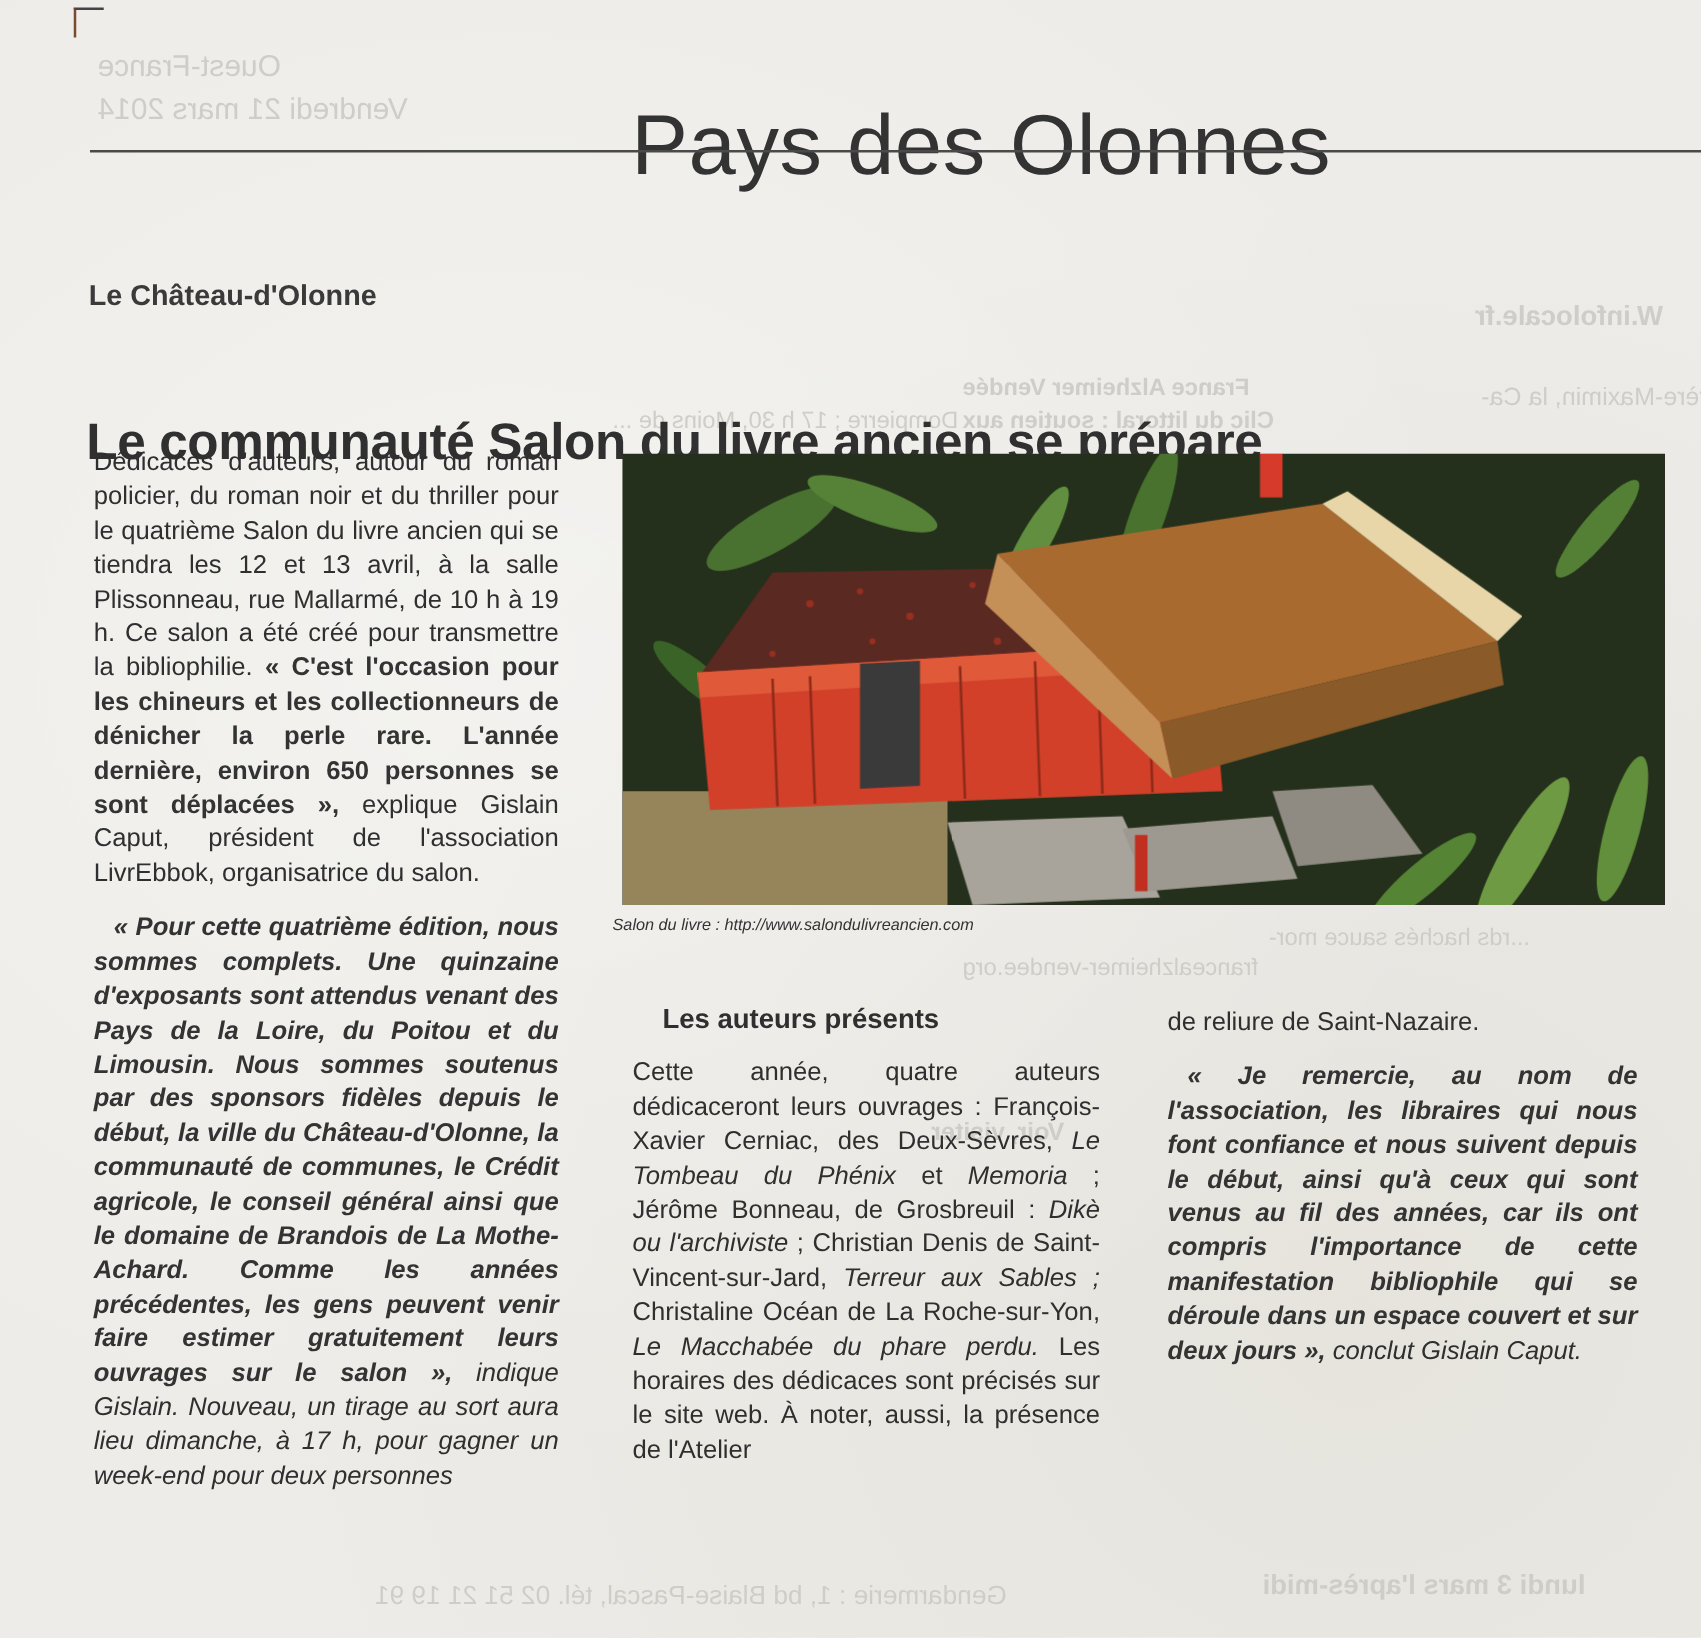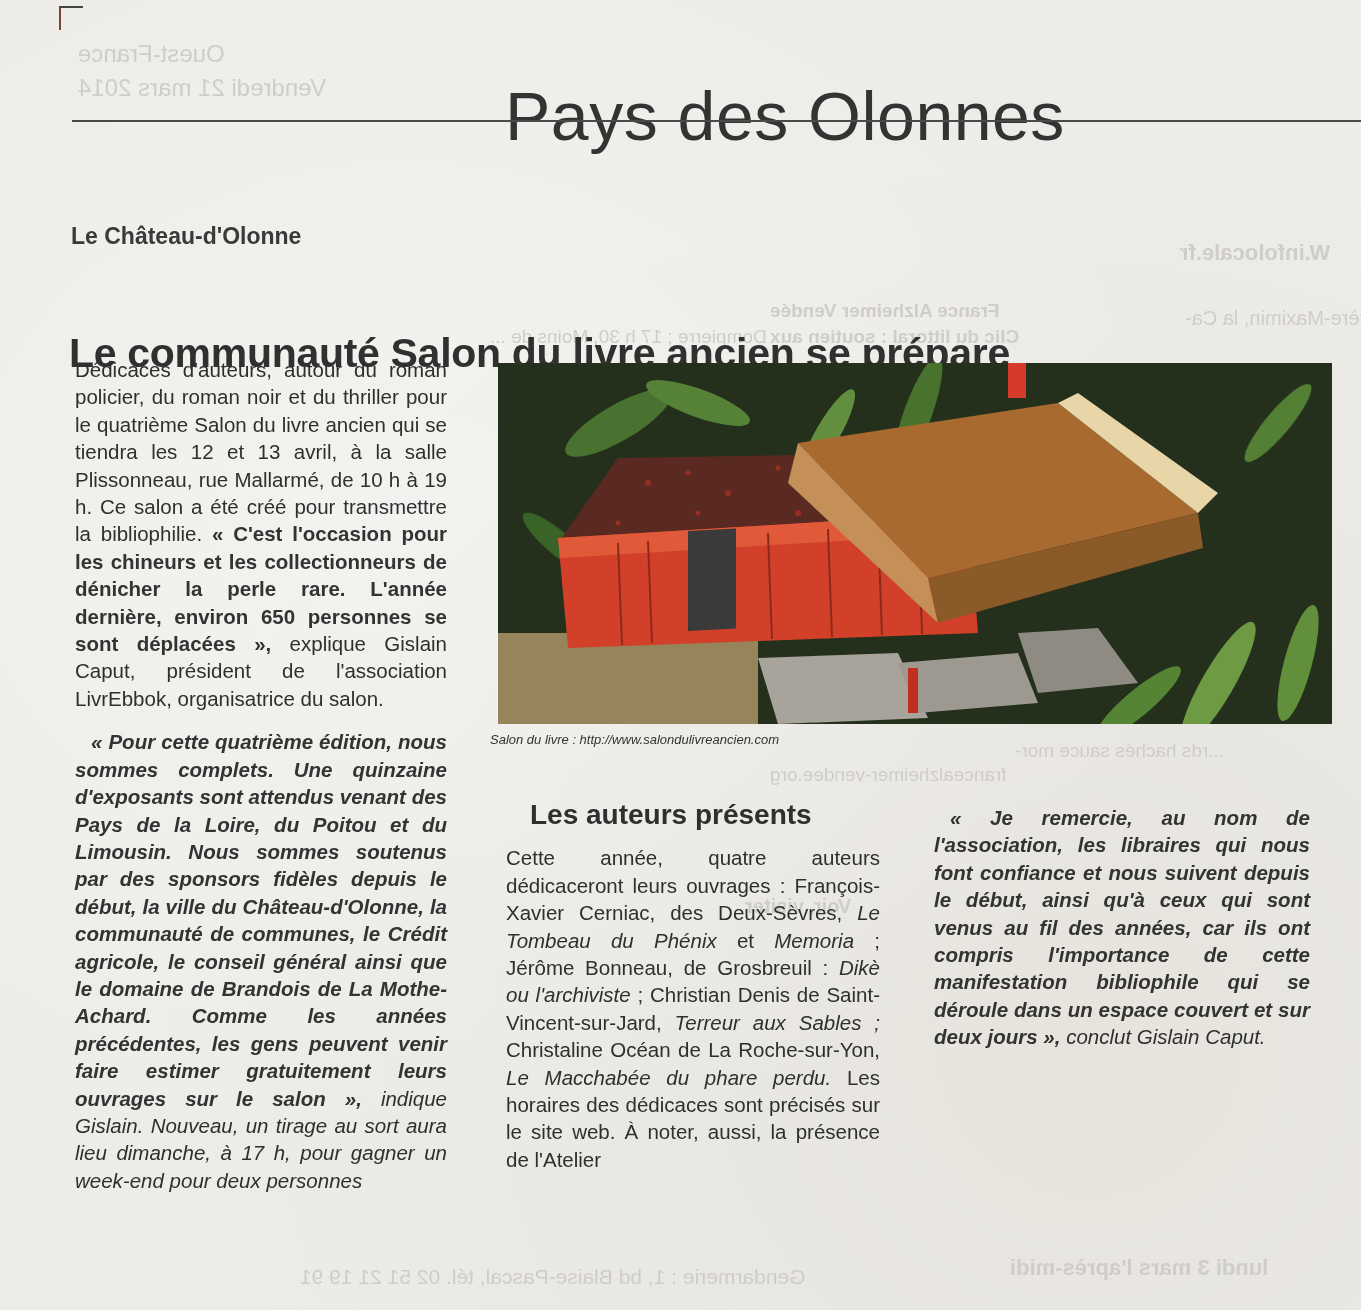--- a/index.html
+++ b/index.html
@@ -46,21 +46,21 @@
       position: absolute; font-size: 20.5px; line-height: 27.4px; color: #2f2f2f;
       text-align: justify;
     }
     .col p { margin: 16px; }
     .col .indent { text-indent: 16px; font-style: italic; }
     .col b { font-weight: bold; color: #333; }
     .col1 { left: 59px; top: 340px; width: 404px; }
     .col2 { left: 490px; top: 787px; width: 406px; }
     .col3 { left: 918px; top: 788px; width: 408px; }
     .subhead {
-      font-weight: bold; font-size: 28px; text-align: left; margin: 14px 0 10px 40px !important;
+      font-weight: bold; font-size: 22px; text-align: left; margin: 14px 0 10px 40px !important;
     }
     .info-block { margin-top: 16px !important; }
 
     .photo {
       position: absolute; left: 498px; top: 363px; width: 834px; height: 361px;
       overflow: hidden; background: #2c3a22;
     }
     .caption {
       position: absolute; left: 490px; top: 732px; font-size: 13px; font-style: italic; color: #333;
       white-space: nowrap;
@@ -158,14 +158,15 @@
   <p><span>Dédicaces d'auteurs, autour du roman policier, du roman noir et du thriller pour le quatrième Salon du livre ancien qui se tiendra les 12 et 13 avril, à la salle Plissonneau, rue Mallarmé, de 10 h à 19 h. Ce salon a été créé pour transmettre la bibliophilie. </span><b>« C'est l'occasion pour les chineurs et les collectionneurs de dénicher la perle rare. L'année dernière, environ 650 personnes se sont déplacées »,</b><span> explique Gislain Caput, président de l'association LivrEbbok, organisatrice du salon.</span></p>
   <p class="indent"><b>« Pour cette quatrième édition, nous sommes complets. Une quinzaine d'exposants sont attendus venant des Pays de la Loire, du Poitou et du Limousin. Nous sommes soutenus par des sponsors fidèles depuis le début, la ville du Château-d'Olonne, la communauté de communes, le Crédit agricole, le conseil général ainsi que le domaine de Brandois de La Mothe-Achard. Comme les années précédentes, les gens peuvent venir faire estimer gratuitement leurs ouvrages sur le salon »,</b><span> indique Gislain. Nouveau, un tirage au sort aura lieu dimanche, à 17 h, pour gagner un week-end pour deux personnes</span></p>
 </div>
 
 <div class="col col2">
   <p class="subhead">Les auteurs présents</p>
   <p><span>Cette année, quatre auteurs dédicaceront leurs ouvrages : François-Xavier Cerniac, des Deux-Sèvres, </span><i>Le Tombeau du Phénix</i><span> et </span><i>Memoria</i><span> ; Jérôme Bonneau, de Grosbreuil : </span><i>Dikè ou l'archiviste</i><span> ; Christian Denis de Saint-Vincent-sur-Jard, </span><i>Terreur aux Sables ;</i><span> Christaline Océan de La Roche-sur-Yon, </span><i>Le Macchabée du phare perdu.</i><span> Les horaires des dédicaces sont précisés sur le site web. À noter, aussi, la présence de l'Atelier</span></p>
 </div>
 
 <div class="col col3">
+  <p>de reliure de Saint-Nazaire.</p>
   <p class="indent"><b>« Je remercie, au nom de l'association, les libraires qui nous font confiance et nous suivent depuis le début, ainsi qu'à ceux qui sont venus au fil des années, car ils ont compris l'importance de cette manifestation bibliophile qui se déroule dans un espace couvert et sur deux jours »,</b><span> conclut Gislain Caput.</span></p>
 </div>
 
 </body></html>

